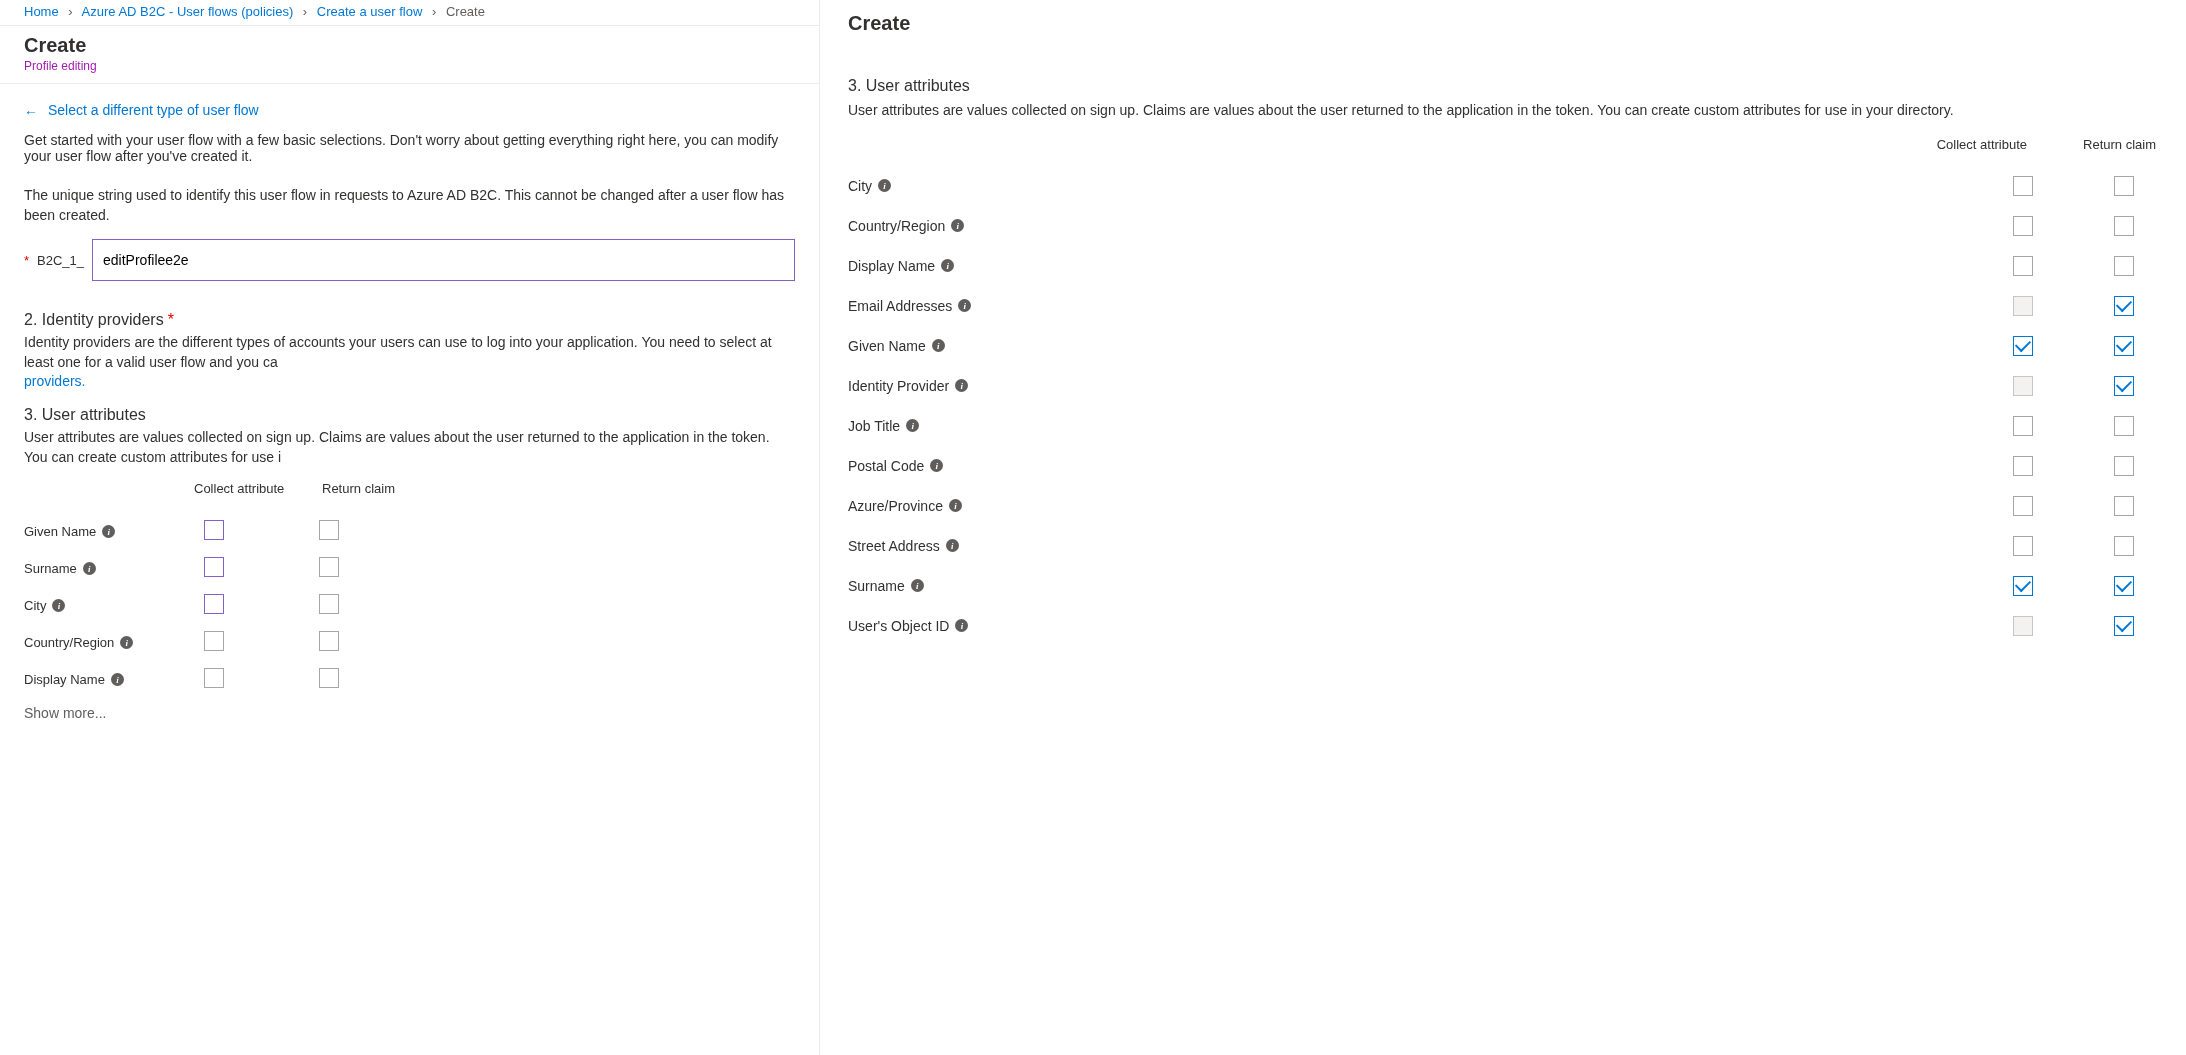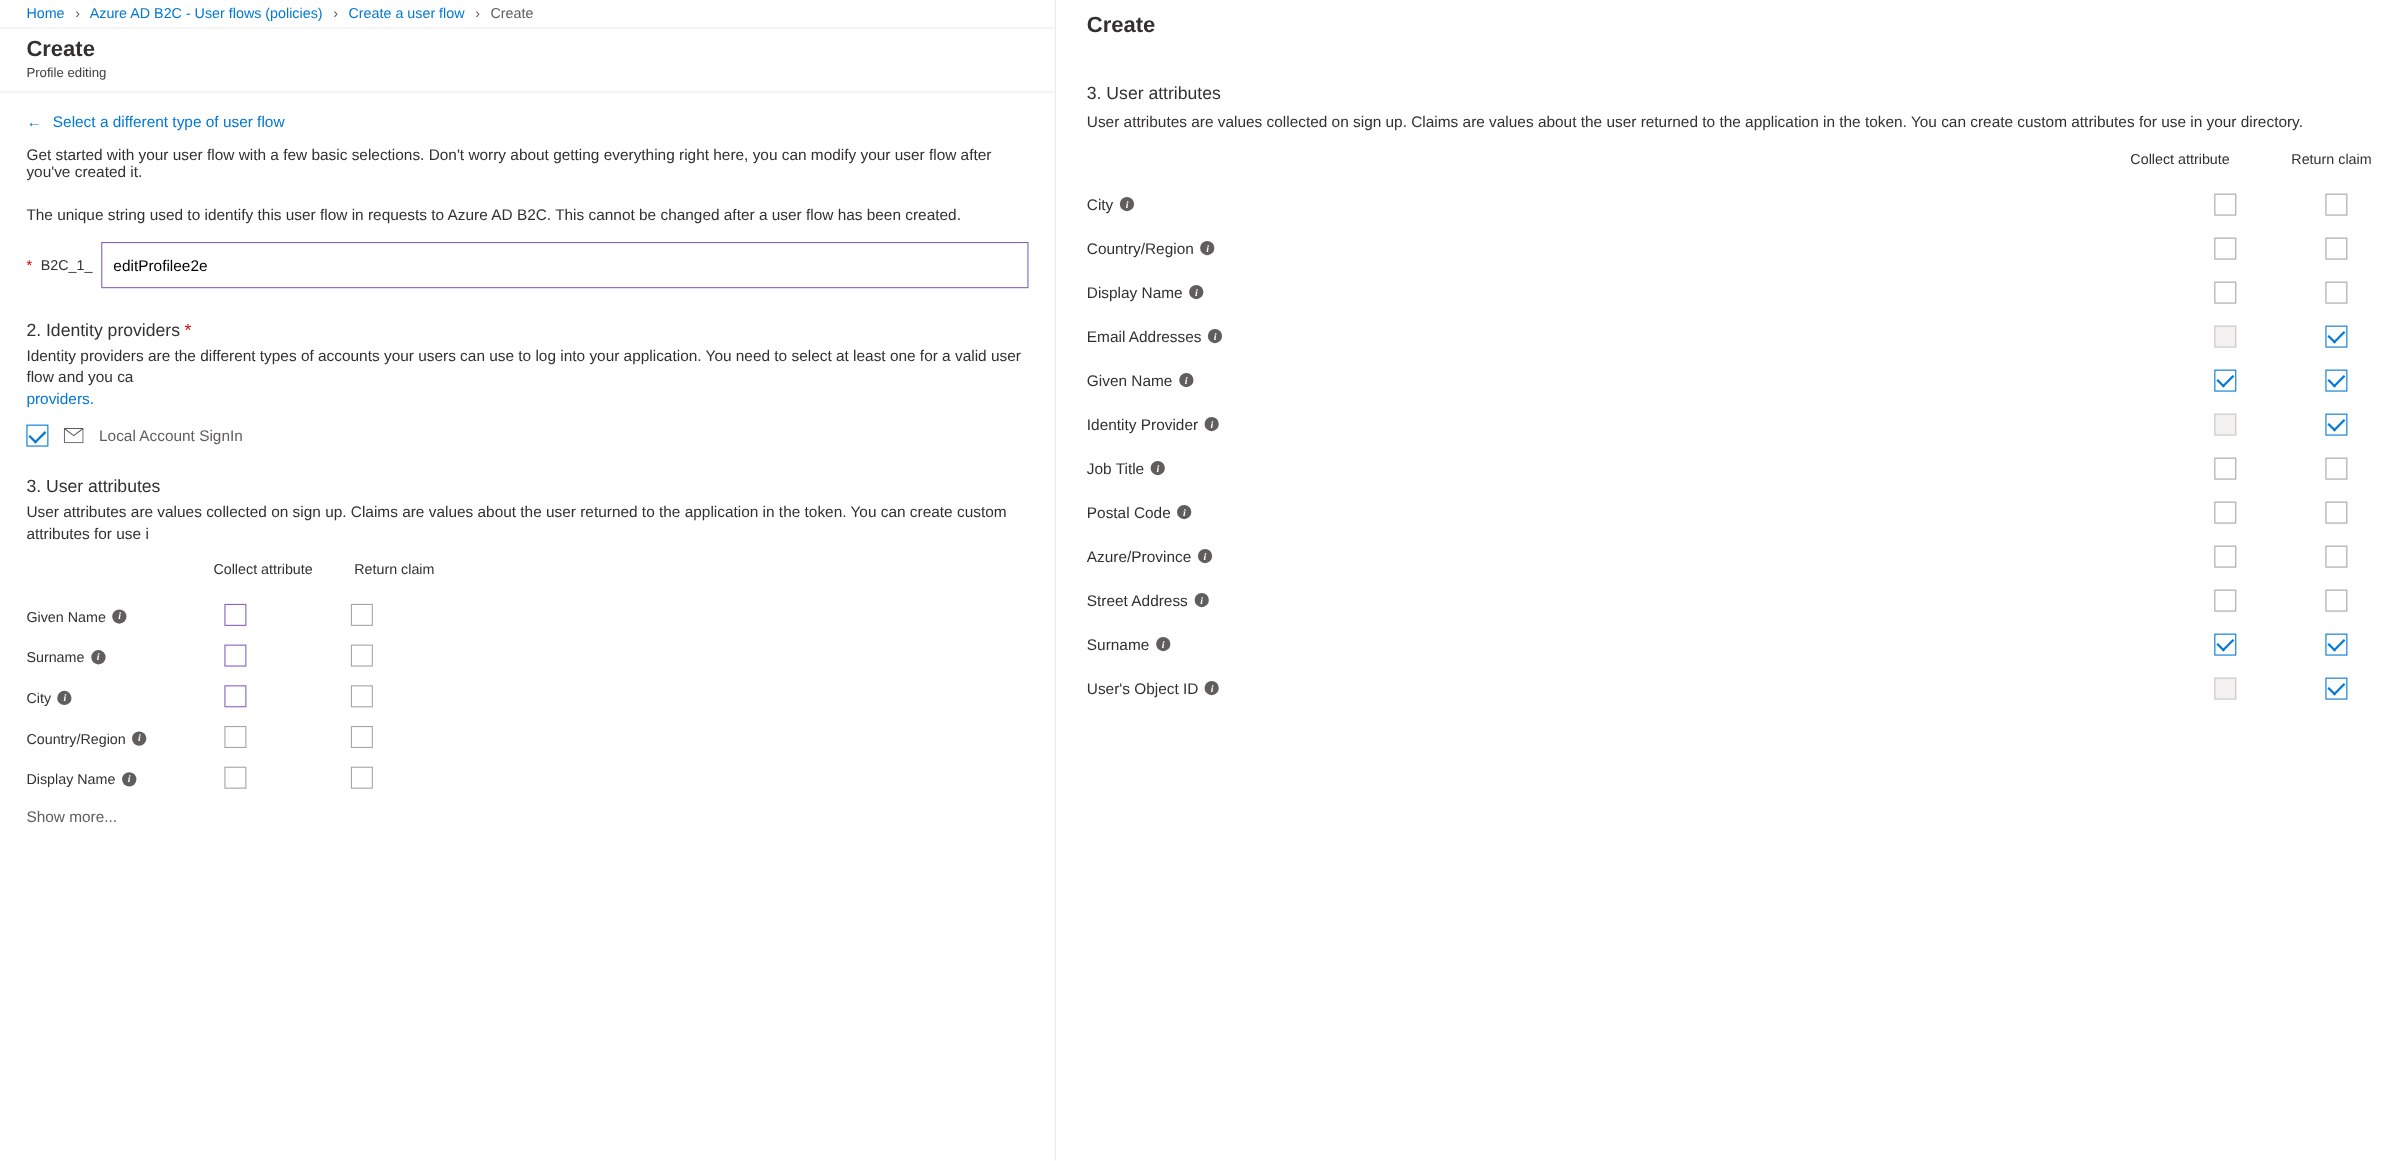--- a/index.html
+++ b/index.html
@@ -7,21 +7,21 @@
     font-family: "Segoe UI", -apple-system, sans-serif;
     font-size: 13px;
     color: #323130;
     background: #fff;
     display: flex;
     width: 2186px;
     height: 1055px;
     overflow: hidden;
   }
   .left-pane {
-    width: 960px;
+    width: 820px;
     border-right: 1px solid #edebe9;
     overflow: hidden;
     position: relative;
   }
   .right-pane {
     flex: 1;
     padding: 10px 26px 0 28px;
     overflow: hidden;
   }
   .breadcrumb {
@@ -30,21 +30,21 @@
     border-bottom: 1px solid #edebe9;
   }
   .breadcrumb a { color: #0078d4; text-decoration: none; }
   .breadcrumb .sep { color: #605e5c; margin: 0 6px; }
   .breadcrumb .current { color: #605e5c; }
   .page-head {
     padding: 8px 0 10px 24px;
     border-bottom: 1px solid #edebe9;
   }
   .page-head h1 { font-size: 20px; font-weight: 600; color: #323130; }
-  .page-head .sub { font-size: 12px; color: #404040; margin-top: 2px; }
+  .page-head .sub { font-size: 12px; color: #a21caf; margin-top: 2px; }
   .content {
     padding: 18px 24px 0 24px;
   }
   .backlink {
     display: flex;
     align-items: center;
     gap: 10px;
     margin-bottom: 14px;
   }
   .backlink .arrow { color: #0078d4; font-size: 14px; font-weight: 600; }
@@ -235,30 +235,20 @@
     </div>
 
     <div class="section-heading">
       <span>2. Identity providers</span><span class="req">*</span>
     </div>
     <div class="section-desc">
       <span>Identity providers are the different types of accounts your users can use to log into your application. You need to select at least one for a valid user flow and you ca</span>
       <br>
       <span class="link">providers.</span>
     </div>
-    <div class="idp-row">
-      <span class="cbox blue checked"></span>
-      <span class="mail-icon">
-        <svg viewBox="0 0 18 14" width="18" height="14">
-            <rect x="0.5" y="0.5" width="17" height="13" fill="none" stroke="#605e5c"></rect>
-            <path d="M0.5 0.5 L9 7 L17.5 0.5" fill="none" stroke="#605e5c"></path>
-          </svg>
-      </span>
-      <span class="idp-label">Local Account SignIn</span>
-    </div>
 
     <div class="section-heading">3. User attributes</div>
     <div class="section-desc">User attributes are values collected on sign up. Claims are values about the user returned to the application in the token. You can create custom attributes for use i</div>
 
     <div class="attr-header">
       <div class="col col1">Collect attribute</div>
       <div class="col">Return claim</div>
     </div>
 
     <div id="attr-rows">

